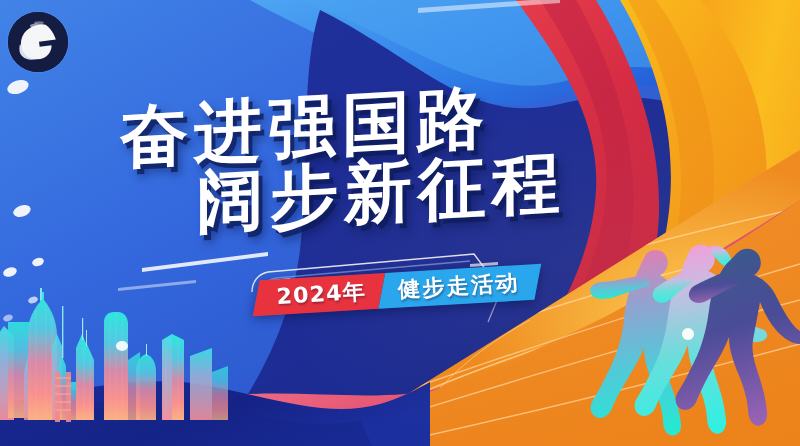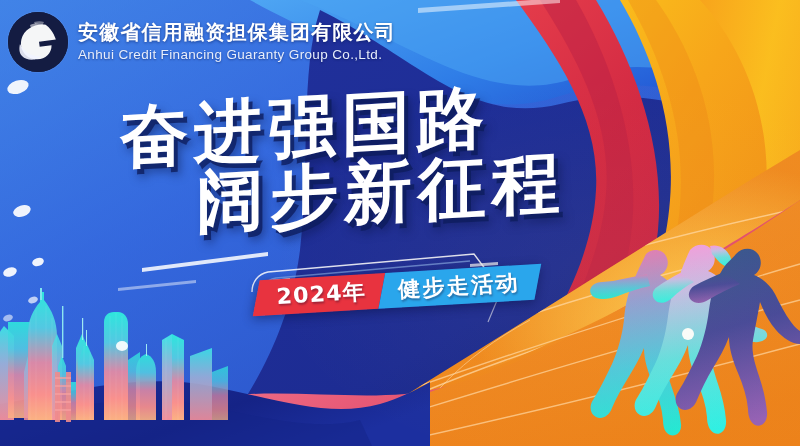--- a/index.html
+++ b/index.html
@@ -458,24 +458,20 @@
     <div id="logo-mark">
       <svg width="60" height="60" viewBox="0 0 60 60" aria-hidden="true">
         <circle cx="30" cy="30" r="30" fill="#141c42"></circle>
         <path d="M40,14 C30,11 18,15 14,25 C10,35 16,46 27,47 C35,48 42,43 43,35
                  L31,35 L31,30 L48,30 C48,30 47,21 40,14 Z" fill="#ffffff" opacity="0.96" transform="rotate(-8 30 30)"></path>
         <path d="M12,32 C16,40 24,45 33,44 C28,49 19,49 14,44 C11,41 11,36 12,32 Z" fill="#f2f4ff" opacity="0.9"></path>
         <path d="M22,13 C26,11 31,11 35,12 L34,15 C30,14 26,14 23,16 Z" fill="#ffffff" opacity="0.55"></path>
         <path d="M26,10 C30,9 33,9 36,10 L35,12 C32,11 29,11 27,12 Z" fill="#ffffff" opacity="0.4"></path>
       </svg>
     </div>
-    <div id="brand-text">
-      <div id="brand-cn">安徽省信用融资担保集团有限公司</div>
-      <div id="brand-en">Anhui Credit Financing Guaranty Group Co.,Ltd.</div>
-    </div>
   </div>
 
   <div id="headline">
     <div class="hl-row" id="hl-1">奋进强国路</div>
     <div class="hl-row" id="hl-2">阔步新征程</div>
   </div>
 
   <div id="subbanner">
     <div class="sb-seg" id="sb-year">
       <span class="sb-txt">2024年</span>

